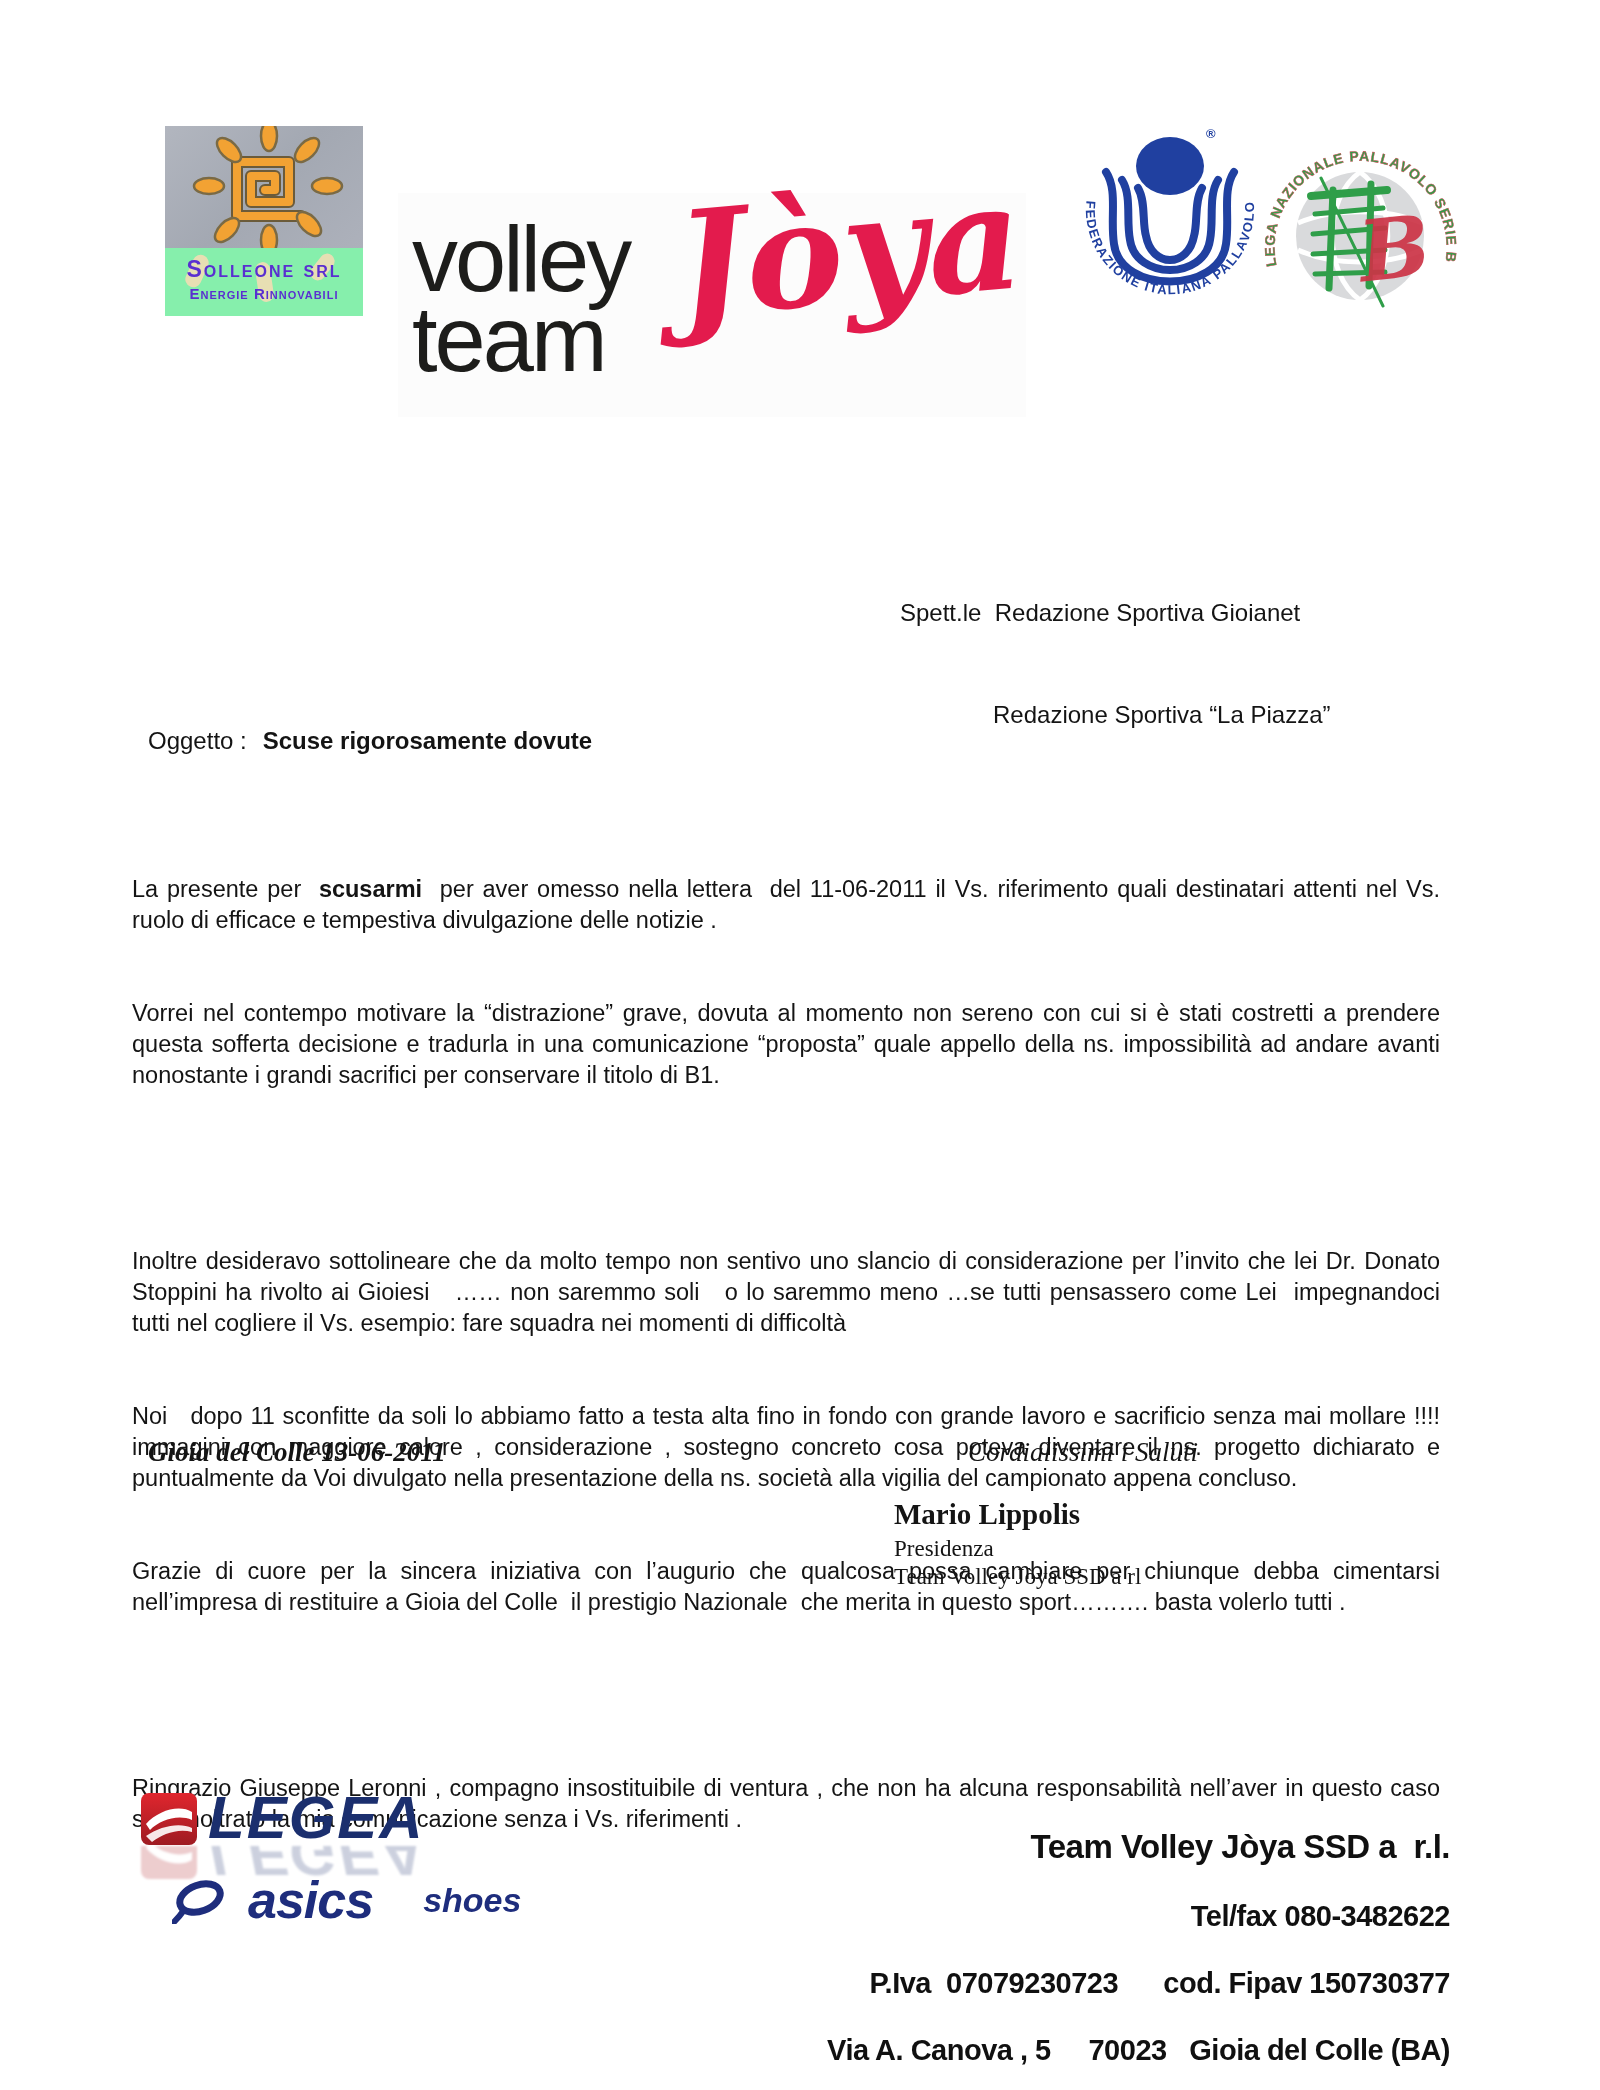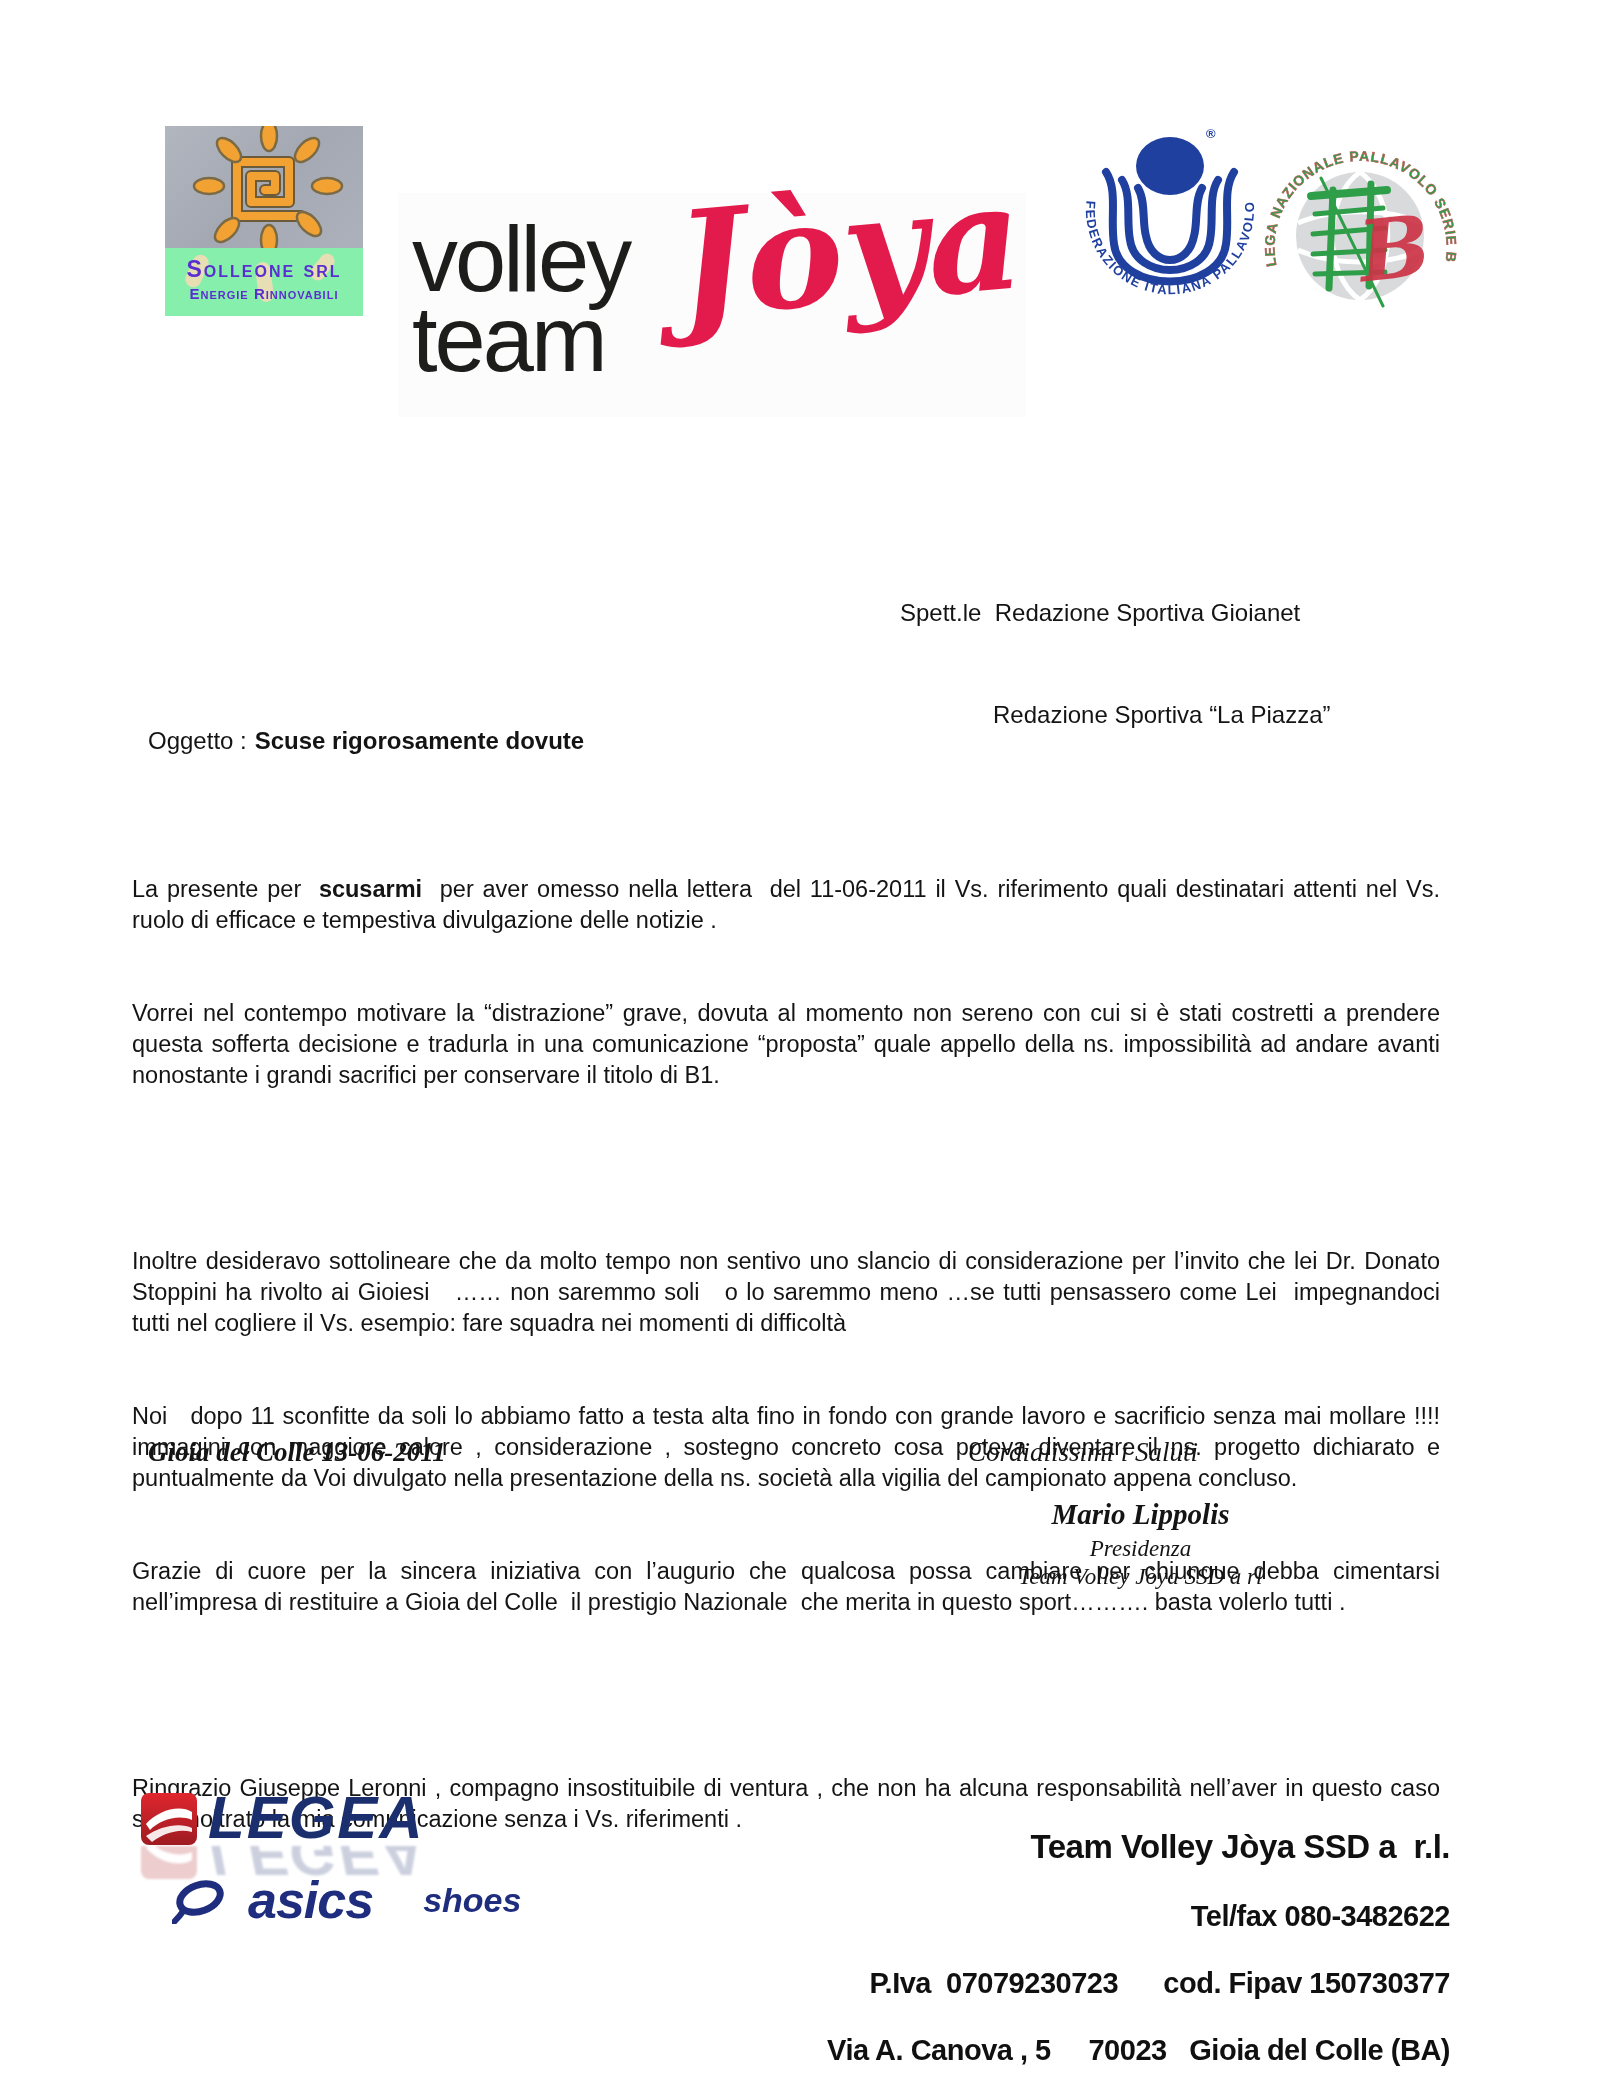--- a/index.html
+++ b/index.html
@@ -29,32 +29,32 @@
 
   
   .fipav{position:absolute;left:1082px;top:118px;}
   .lega{position:absolute;left:1263px;top:138px;}
   .svgtext{font-family:"Liberation Sans",sans-serif;font-weight:bold;}
 
   
   .recipient{position:absolute;left:900px;top:528px;font-size:24px;line-height:34px;white-space:pre-wrap;}
   .recipient .l2{margin-left:93px;}
   .subject{position:absolute;left:148px;top:727px;font-size:24px;white-space:pre-wrap;}
-  .subject b{margin-left:8px;}
+  .subject b{margin-left:16px;}
   .bodytext{position:absolute;left:132px;top:812px;width:1308px;font-size:23.5px;line-height:31px;
             text-align:justify;white-space:pre-wrap;}
   .gap{height:31px;}
 
   
   .sig-date{position:absolute;left:148px;top:1437px;font-family:"Liberation Serif",serif;
             font-style:italic;font-weight:bold;font-size:27px;}
   .sig-salut{position:absolute;left:968px;top:1437px;font-family:"Liberation Serif",serif;
              font-style:italic;font-size:27px;}
-  .sig-block{position:absolute;left:933px;top:1498px;width:415px;text-align:center;
-             font-family:"Liberation Serif",serif;font-style:italic;}
+  .sig-block{position:absolute;left:894px;top:1498px;width:415px;text-align:left;
+             font-family:"Liberation Serif",serif;}
   .sig-name{font-weight:bold;font-size:29px;margin-bottom:5px;}
   .sig-role{font-size:23px;}
   .sig-org{font-size:23px;margin-top:2px;}
 
   
   .legea{position:absolute;left:140px;top:1790px;}
   .legea-row{display:flex;align-items:flex-end;gap:10px;}
   .legea-word{font-size:60px;font-weight:bold;font-style:italic;color:#1b2f6e;letter-spacing:2px;line-height:56px;}
   .legea-reflect{height:36px;overflow:hidden;transform:scaleY(-1);opacity:.22;filter:blur(1px);}
   .asics{position:absolute;left:172px;top:1876px;display:flex;align-items:center;gap:22px;}

